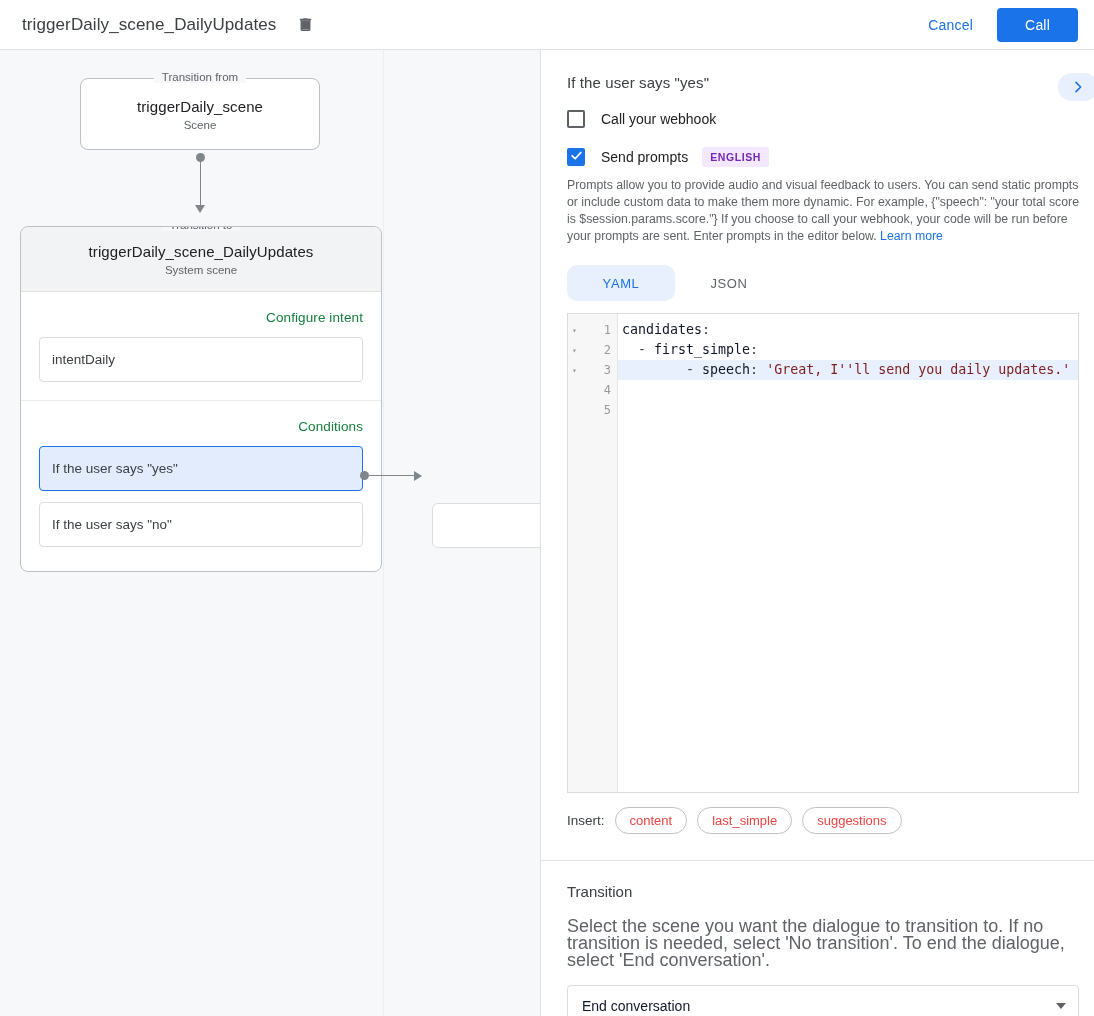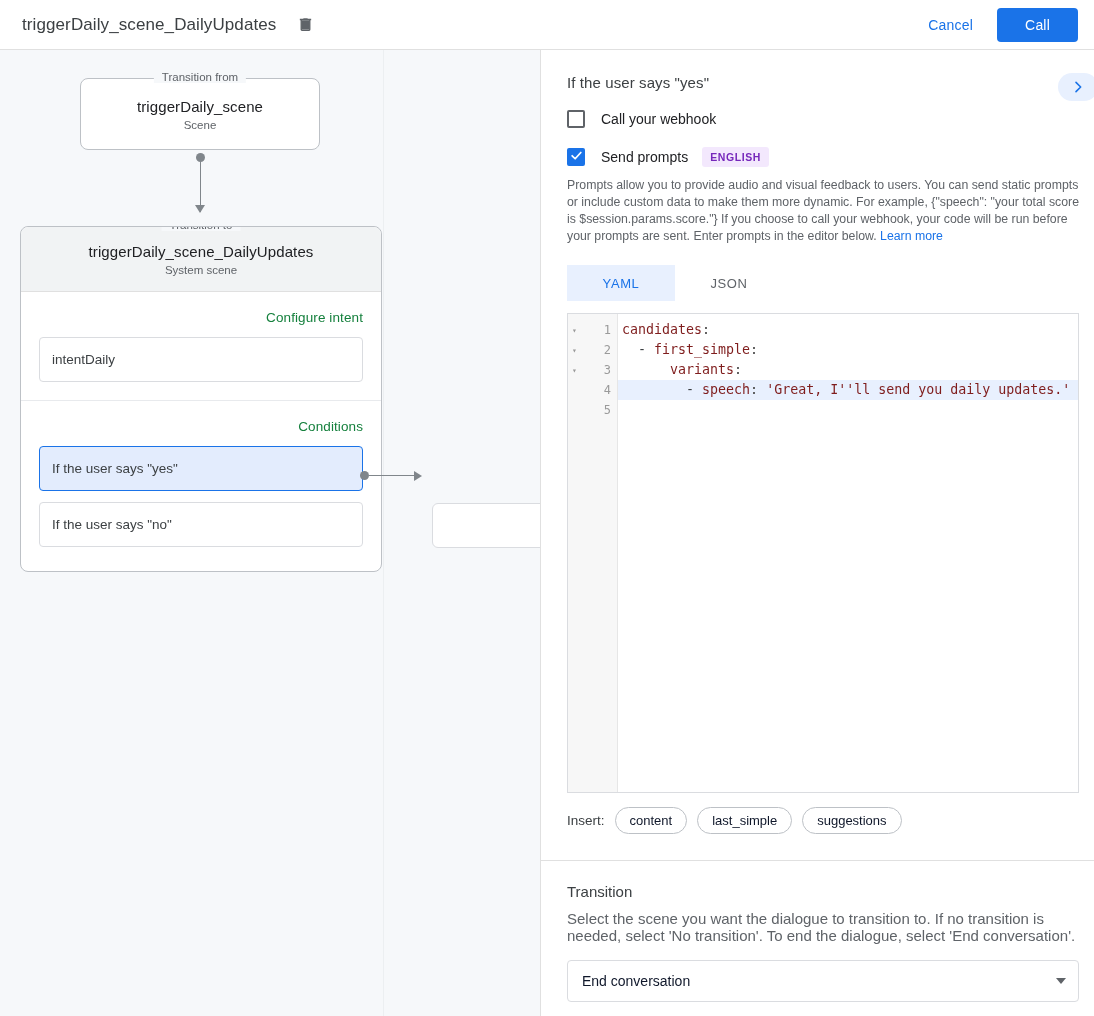--- a/index.html
+++ b/index.html
@@ -168,21 +168,21 @@
     color: #5f6368; width: 516px;
   }
   .help-text a { color: #1a73e8; text-decoration: none; }
 
   
   .tabs { display: flex; margin-top: 20px; }
   .tab {
     height: 36px; min-width: 108px; padding: 0 20px;
     display: flex; align-items: center; justify-content: center;
     font-size: 13px; font-weight: 500; letter-spacing: .6px;
-    color: #5f6368; cursor: pointer; border-radius: 0;
+    color: #5f6368; cursor: pointer; border-radius: 10px;
   }
   .tab.active { background: #e8f0fe; color: #1a73e8; }
 
   
   .editor {
     margin-top: 12px; width: 512px; height: 480px;
     border: 1px solid #dadce0; background: #fff;
     display: flex; overflow: hidden; position: relative;
   }
   .gutter {
@@ -195,41 +195,41 @@
     font-family: "DejaVu Sans Mono", monospace; font-size: 11.5px; color: #999;
   }
   .fold { font-size: 8px; color: #9a9a9a; width: 8px; }
   .lineno { font-size: 12px; color: #9a9a9a; }
   .code {
     flex: 1; padding-top: 6px; position: relative; overflow: hidden;
     font-family: "DejaVu Sans Mono", monospace; font-size: 13.3px;
   }
   .code-row { height: 20px; line-height: 20px; white-space: pre; padding-left: 4px; }
   .code-row.highlight { background: #e8f0fe; }
-  .tok-key { color: #7f1d1d; }
+  .tok-key { color: #0f172a; }
   .tok-punct { color: #444; }
   .tok-str { color: #7f1d1d; }
   .tok-plain { color: #3c4043; }
 
   .insert-row {
     display: flex; align-items: center; margin-top: 14px; gap: 10px;
   }
   .insert-label { font-size: 13.5px; color: #3c4043; }
   .pill {
     border: 1px solid #bdc1c6; border-radius: 14px; background: #fff;
-    font-family: inherit; font-size: 13px; color: #0f172a;
+    font-family: inherit; font-size: 13px; color: #ef4444;
     padding: 5px 14px; cursor: pointer;
   }
 
   .divider { margin-top: 26px; height: 1px; background: #e0e0e0; width: 554px; margin-left: -26px; }
 
   .transition-block { padding: 0 26px; margin-top: 22px; }
   .transition-title { font-size: 15px; color: #3c4043; }
   .transition-desc {
-    margin-top: 10px; font-size: 15px; line-height: 17px; color: #5f6368; width: 510px;
+    margin-top: 18px; font-size: 18px; line-height: 17px; color: #5f6368; width: 510px;
   }
   .select {
     margin-top: 16px; width: 512px; height: 42px;
     border: 1px solid #dadce0; border-radius: 4px; background: #fff;
     display: flex; align-items: center; padding: 0 12px 0 14px;
     font-size: 14px; color: #0f172a; cursor: pointer;
   }
   .select .value { flex: 1; }
   .caret {
     width: 0; height: 0; border-left: 5px solid transparent;
@@ -353,21 +353,20 @@
               <span class="lineno">4</span>
             </div>
             <div class="gutter-row">
               <span class="fold"></span>
               <span class="lineno">5</span>
             </div>
           </div>
         <div class="code" id="editor-code">
             <div class="code-row"><span class="tok-key">candidates</span><span class="tok-punct">:</span></div>
             <div class="code-row"><span class="tok-plain">  - </span><span class="tok-key">first_simple</span><span class="tok-punct">:</span></div>
-            <div class="code-row"><span class="tok-plain">      </span><span class="tok-key">variants</span><span class="tok-punct">:</span></div>
             <div class="code-row highlight"><span class="tok-plain">        - </span><span class="tok-key">speech</span><span class="tok-punct">: </span><span class="tok-str">'Great, I''ll send you daily updates.'</span></div>
             <div class="code-row"></div>
           </div>
       </div>
 
       <div class="insert-row">
         <div class="insert-label">Insert:</div>
         <button class="pill">content</button>
         <button class="pill">last_simple</button>
         <button class="pill">suggestions</button>

